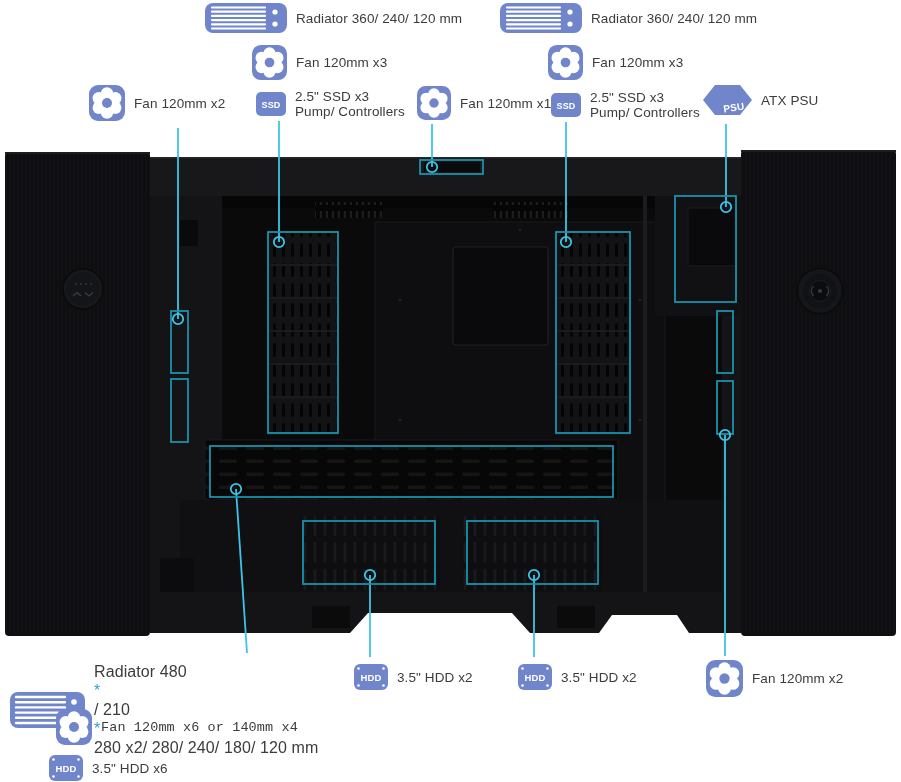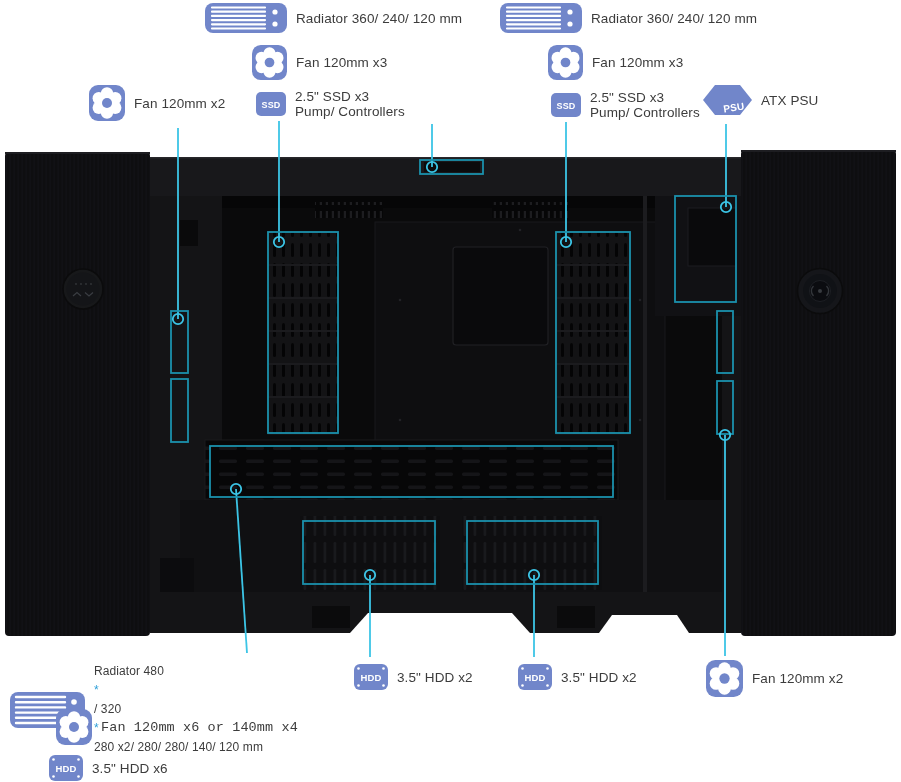--- a/index.html
+++ b/index.html
@@ -9,21 +9,21 @@
     font-family:"Liberation Sans", sans-serif;
   }
   #stage{position:absolute;left:0;top:0;width:901px;height:579px;border-radius:32px;}
   svg{display:block;}
   .label{
     position:absolute;display:flex;align-items:center;gap:9px;
     color:#3c3c3c;font-size:13.5px;letter-spacing:.1px;white-space:nowrap;
   }
   .label .txt{line-height:15px;}
   .label .txt.two span{display:block;}
-  .label .txt.big{line-height:19px;font-size:12px;}
+  .label .txt.big{line-height:19px;font-size:16px;}
   .accent{color:#2e9fd8;}
   .icon{flex:0 0 auto;}
 </style>
 </head>
 <body>
 
 <div id="stage">
 
   <svg width="901" height="782" viewBox="0 0 901 782">
     <defs>
@@ -218,20 +218,35 @@
     <svg class="icon" width="30" height="24" viewBox="0 0 30 24">
       <rect width="30" height="24" rx="5" fill="#7186ca"></rect>
       <text x="15" y="16" text-anchor="middle" font-family="Liberation Sans, sans-serif" font-size="9" font-weight="bold" fill="#ffffff">SSD</text>
     </svg>
     <span class="txt two">
         <span>2.5" SSD x3</span>
         <span>Pump/ Controllers</span>
       </span>
   </div>
 
+  <div class="label" style="left:417px;top:86px;">
+    <svg class="icon" width="34" height="34" viewBox="0 0 36 36">
+      <rect width="36" height="36" rx="9" fill="#7186ca"></rect>
+      <g fill="#ffffff">
+        <circle cx="18" cy="8.5" r="6.2"></circle>
+          <circle cx="26.2" cy="13.25" r="6.2"></circle>
+          <circle cx="26.2" cy="22.75" r="6.2"></circle>
+        <circle cx="18" cy="27.5" r="6.2"></circle>
+          <circle cx="9.8" cy="22.75" r="6.2"></circle>
+          <circle cx="9.8" cy="13.25" r="6.2"></circle>
+      </g>
+      <circle cx="18" cy="18" r="5" fill="#7186ca"></circle>
+    </svg>
+    <span class="txt">Fan 120mm x1</span>
+  </div>
 
   <div class="label" style="left:500px;top:3px;">
     <svg class="icon" width="82" height="30" viewBox="0 0 82 30">
       <rect width="82" height="30" rx="8" fill="#7186ca"></rect>
       <path d="M7,4.5 H60 M7,8.7 H60 M7,12.9 H60 M7,17.1 H60 M7,21.3 H60 M7,25.5 H60" stroke="#ffffff" stroke-width="2.2" stroke-linecap="round"></path>
       <circle cx="70" cy="9" r="2.6" fill="#ffffff"></circle>
         <circle cx="70" cy="21" r="2.6" fill="#ffffff"></circle>
     </svg>
     <span class="txt">Radiator 360/ 240/ 120 mm</span>
   </div>
@@ -275,24 +290,24 @@
     <svg class="icon" width="75" height="36" viewBox="0 0 75 36">
       <rect width="75" height="36" rx="8" fill="#7186ca"></rect>
       <path d="M6,5 H55 M6,10.2 H55 M6,15.4 H55 M6,20.6 H55 M6,25.8 H55 M6,31 H55" stroke="#ffffff" stroke-width="2.4" stroke-linecap="round"></path>
       <circle cx="64" cy="10" r="2.8" fill="#ffffff"></circle>
         <circle cx="64" cy="26" r="2.8" fill="#ffffff"></circle>
     </svg>
     <span class="txt two big">
       <span>
           <span>Radiator 480</span>
           <span class="accent">*</span>
-          <span>/ 320</span>
+          <span>/ 210</span>
           <span class="accent">*</span>
         </span>
-      <span>280 x2/ 280/ 280/ 140/ 120 mm</span>
+      <span>280 x2/ 280/ 240/ 180/ 120 mm</span>
     </span>
   </div>
 
   <div class="label" style="left:56px;top:709px;font-family:Liberation Mono, monospace;">
     <svg class="icon" width="36" height="36" viewBox="0 0 36 36">
       <rect width="36" height="36" rx="9" fill="#7186ca"></rect>
       <g fill="#ffffff">
         <circle cx="18" cy="8.5" r="6.2"></circle>
           <circle cx="26.2" cy="13.25" r="6.2"></circle>
           <circle cx="26.2" cy="22.75" r="6.2"></circle>

